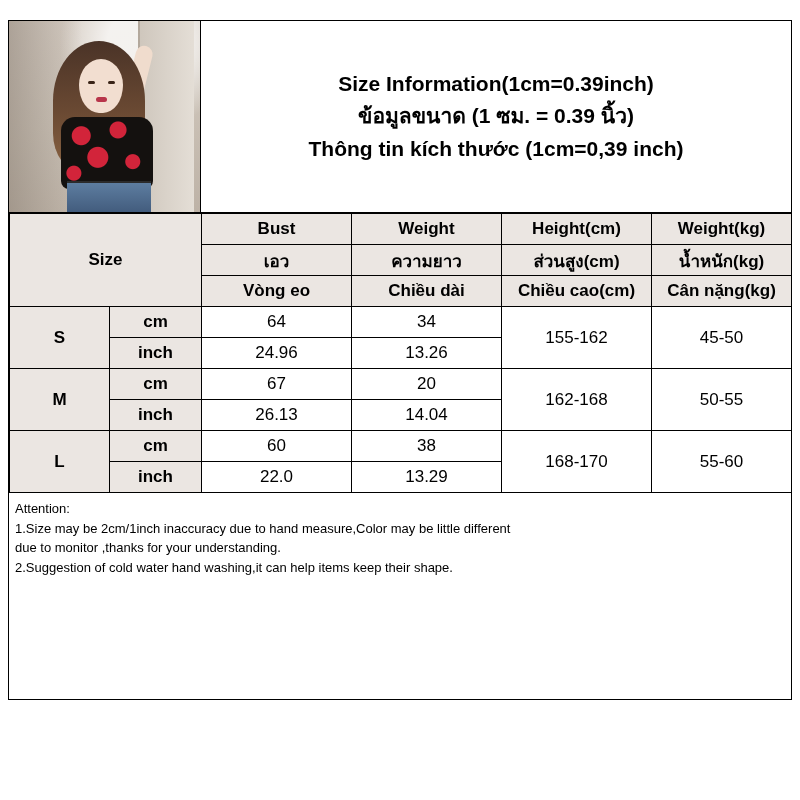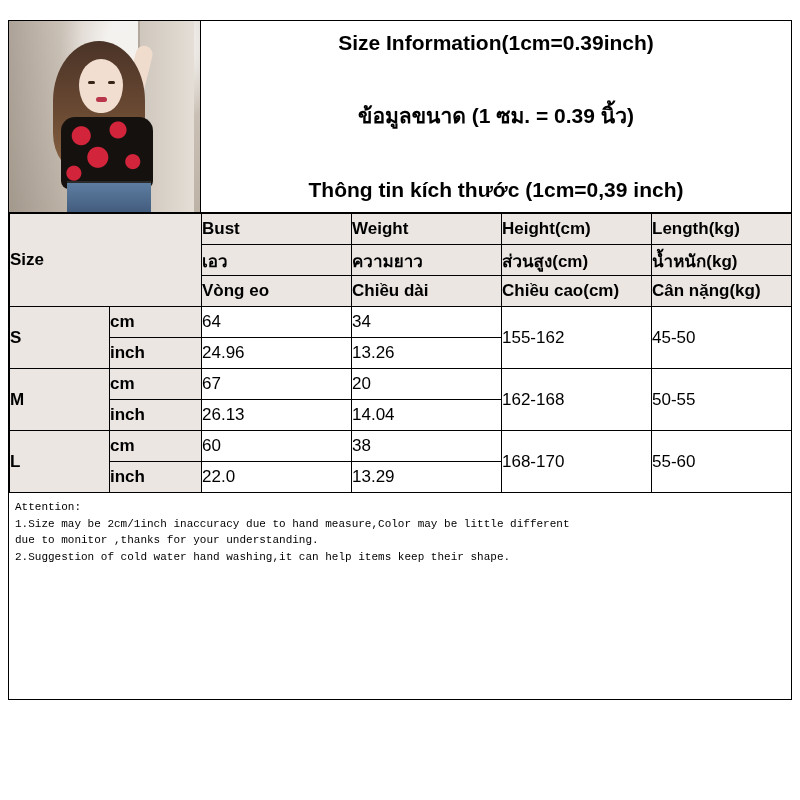--- a/index.html
+++ b/index.html
@@ -131,38 +131,37 @@
   }
   .title-cell {
     flex: 1;
     display: flex;
     flex-direction: column;
     align-items: center;
     justify-content: center;
     text-align: center;
     padding: 0 10px;
     box-sizing: border-box;
-    gap: 41px;
   }
   .title-line {
     font-size: 21px;
     font-weight: bold;
     line-height: 1.55;
     white-space: nowrap;
   }
 
   
   table.size-table {
     width: 100%;
     border-collapse: collapse;
     table-layout: fixed;
   }
   table.size-table td {
     border: 1px solid #000000;
-    text-align: left;
+    text-align: center;
     font-size: 17px;
     padding: 0;
     height: 30px;
   }
   td.shade { background: #ebe6e2; }
   td.size-label {
     font-size: 20px;
     font-weight: bold;
   }
   td.unit { font-weight: bold; font-size: 16px; }
@@ -178,23 +177,22 @@
   }
   td.head-thai { font-weight: bold; font-size: 16px; }
   td.big-size {
     font-size: 28px;
     font-weight: bold;
   }
 
   
   .attention {
     padding: 6px 6px 4px 6px;
-    font-size: 11px;
+    font-size: 13px;
     line-height: 1.5;
-    font-family: Liberation Mono, monospace;
   }
   .attention div { white-space: nowrap; }
 </style>
 </head>
 <body>
 
 <div class="page">
   <div class="chart">
 
     <div class="header-row">
@@ -228,21 +226,21 @@
         <col class="col-length">
         <col class="col-height">
         <col class="col-weight">
       </colgroup>
       <tbody>
         <tr>
           <td class="shade big-size" rowspan="3" colspan="2">Size</td>
           <td class="shade head">Bust</td>
           <td class="shade head">Weight</td>
           <td class="shade head">Height(cm)</td>
-          <td class="shade head">Length(kg)</td>
+          <td class="shade head">Weight(kg)</td>
         </tr>
         <tr>
           <td class="shade head-thai">เอว</td>
           <td class="shade head-thai">ความยาว</td>
           <td class="shade head-thai">ส่วนสูง(cm)</td>
           <td class="shade head-thai">น้ำหนัก(kg)</td>
         </tr>
         <tr>
           <td class="shade head">Vòng eo</td>
           <td class="shade head">Chiều dài</td>

